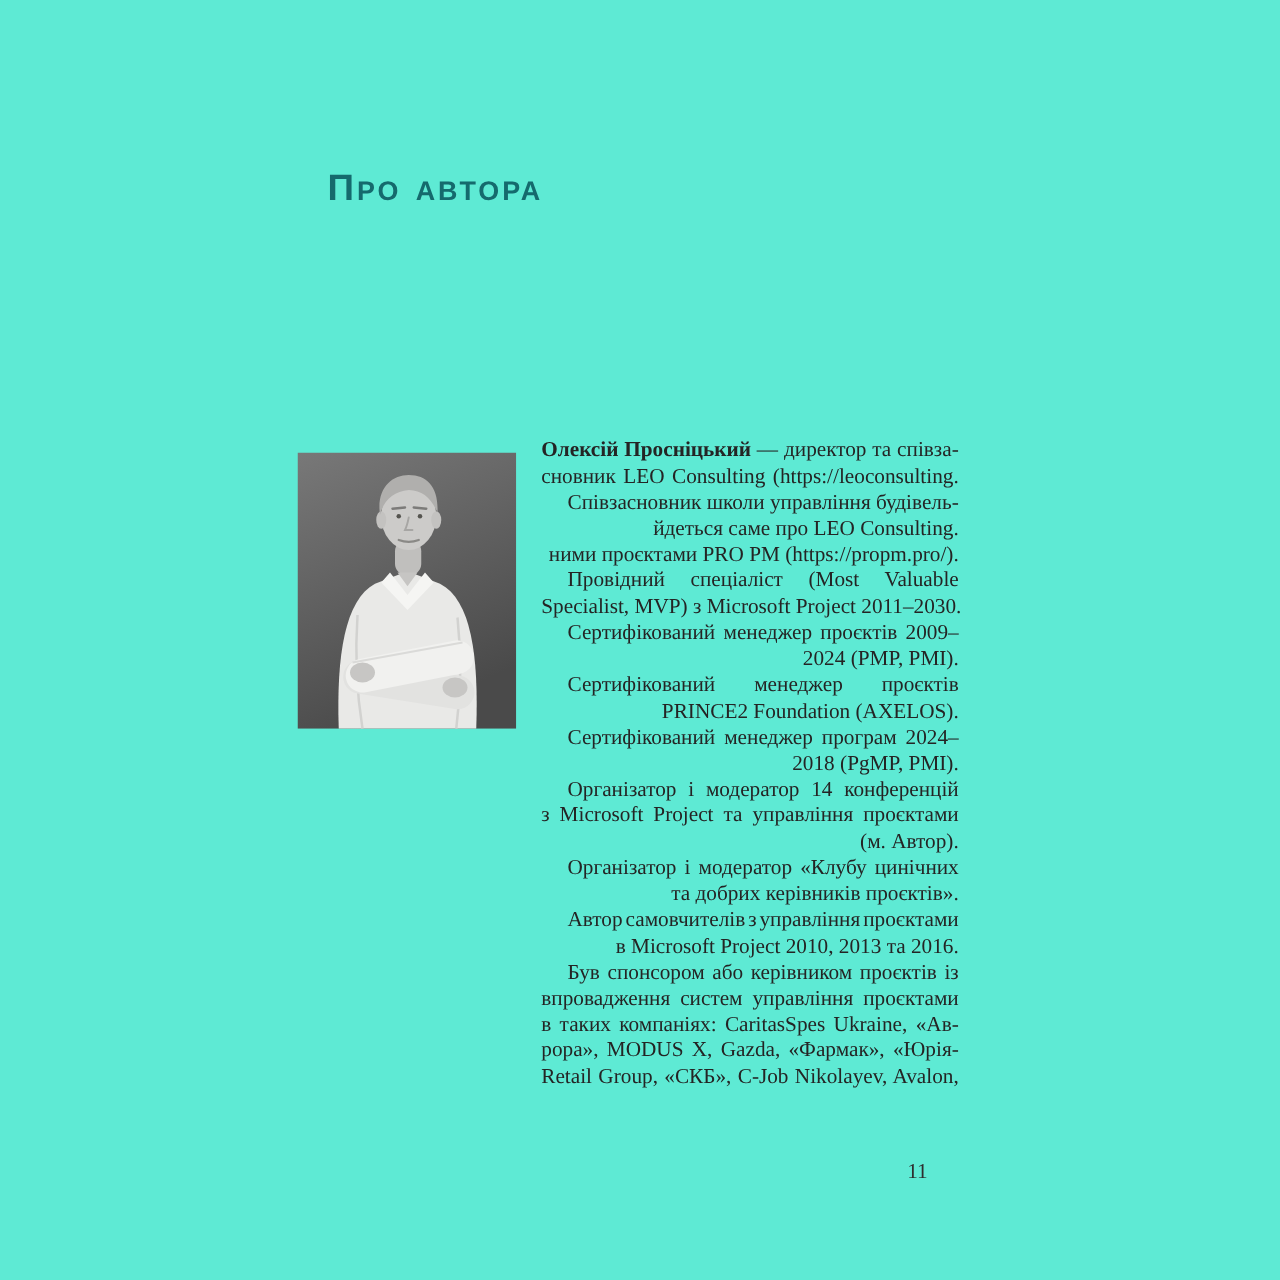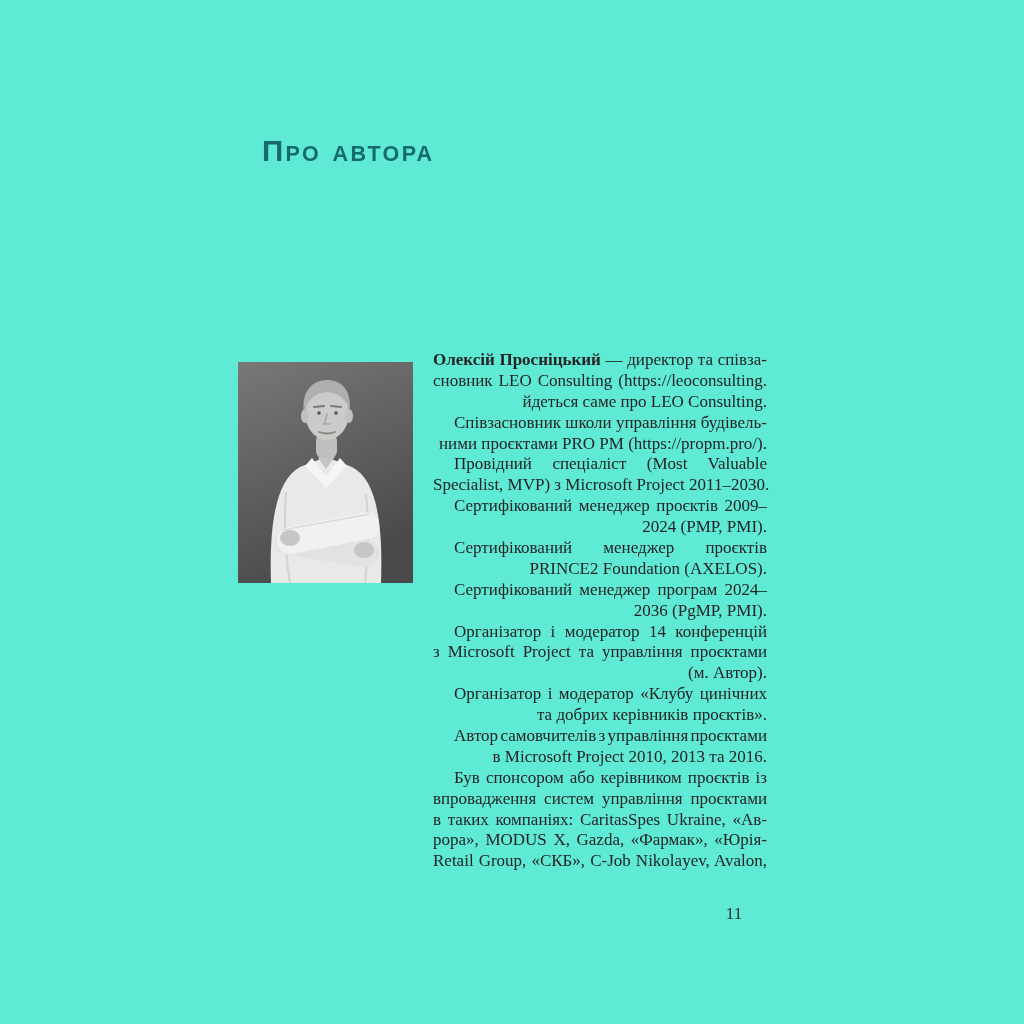--- a/index.html
+++ b/index.html
@@ -36,21 +36,21 @@
     width:334px;
     font-size:17px;
     line-height:20.9px;
     color:#242424;
   }
   .line { white-space:nowrap; height:20.9px; overflow:visible;text-align:right; }
   .line.indent { padding-left:21px; }
   .line b { font-weight:bold; }
   .page-number {
     position:absolute;
-    left:720px; top:904px;
+    left:720px; top:927px;
     width:28px;
     text-align:center;
     font-size:17px;
     color:#2e2e2e;
   }
 </style>
 </head>
 <body>
 
 <div class="page">
@@ -105,31 +105,31 @@
       <ellipse cx="52" cy="176" rx="10" ry="8" fill="#c7c6c4"></ellipse>
       <ellipse cx="126" cy="188" rx="10" ry="8" fill="#c7c6c4"></ellipse>
 
       <path d="M44,168 L132,152" stroke="#dadad8" stroke-width="1.5" fill="none"></path>
     </svg>
   </figure>
 
   <div class="body-text">
       <div class="line"><span class="ln" style="word-spacing: 0.4125px;"><b>Олексій Просніцький</b> — директор та співза-</span></div>
       <div class="line"><span class="ln" style="word-spacing: 1.73438px;">сновник LEO Consulting (https://leoconsulting.</span></div>
+      <div class="line indent"><span class="ln" style="word-spacing: -0.00520833px;">Співзасновник школи управління будівель-</span></div>
       <div class="line last"><span class="ln" style="word-spacing: 0px;">йдеться саме про LEO Consulting.</span></div>
-      <div class="line indent"><span class="ln" style="word-spacing: -0.00520833px;">Співзасновник школи управління будівель-</span></div>
       <div class="line last"><span class="ln" style="word-spacing: 0px;">ними проєктами PRO PM (https://propm.pro/).</span></div>
       <div class="line indent"><span class="ln" style="word-spacing: 16.2031px;">Провідний спеціаліст (Most Valuable</span></div>
       <div class="line last"><span class="ln" style="word-spacing: 0px;">Specialist, MVP) з Microsoft Project 2011–2030.</span></div>
       <div class="line indent"><span class="ln" style="word-spacing: 2.34375px;">Сертифікований менеджер проєктів 2009–</span></div>
       <div class="line last"><span class="ln" style="word-spacing: 0px;">2024 (PMP, PMI).</span></div>
       <div class="line indent"><span class="ln" style="word-spacing: 26.8906px;">Сертифікований менеджер проєктів</span></div>
       <div class="line last"><span class="ln" style="word-spacing: 0px;">PRINCE2 Foundation (AXELOS).</span></div>
       <div class="line indent"><span class="ln" style="word-spacing: 2.92188px;">Сертифікований менеджер програм 2024–</span></div>
-      <div class="line last"><span class="ln" style="word-spacing: 0px;">2036 (PgMP, PMI).</span></div>
+      <div class="line last"><span class="ln" style="word-spacing: 0px;">2018 (PgMP, PMI).</span></div>
       <div class="line indent"><span class="ln" style="word-spacing: 5.18359px;">Організатор і модератор 14 конференцій</span></div>
       <div class="line"><span class="ln" style="word-spacing: 3.70312px;">з Microsoft Project та управління проєктами</span></div>
       <div class="line last"><span class="ln" style="word-spacing: 0px;">(м. Автор).</span></div>
       <div class="line indent"><span class="ln" style="word-spacing: 2.25px;">Організатор і модератор «Клубу цинічних</span></div>
       <div class="line last"><span class="ln" style="word-spacing: 0px;">та добрих керівників проєктів».</span></div>
       <div class="line indent"><span class="ln" style="word-spacing: -1.93359px;">Автор самовчителів з управління проєктами</span></div>
       <div class="line last"><span class="ln" style="word-spacing: 0px;">в Microsoft Project 2010, 2013 та 2016.</span></div>
       <div class="line indent"><span class="ln" style="word-spacing: 1.85312px;">Був спонсором або керівником проєктів із</span></div>
       <div class="line"><span class="ln" style="word-spacing: 3.66146px;">впровадження систем управління проєктами</span></div>
       <div class="line"><span class="ln" style="word-spacing: 2.42188px;">в таких компаніях: CaritasSpes Ukraine, «Ав-</span></div>

